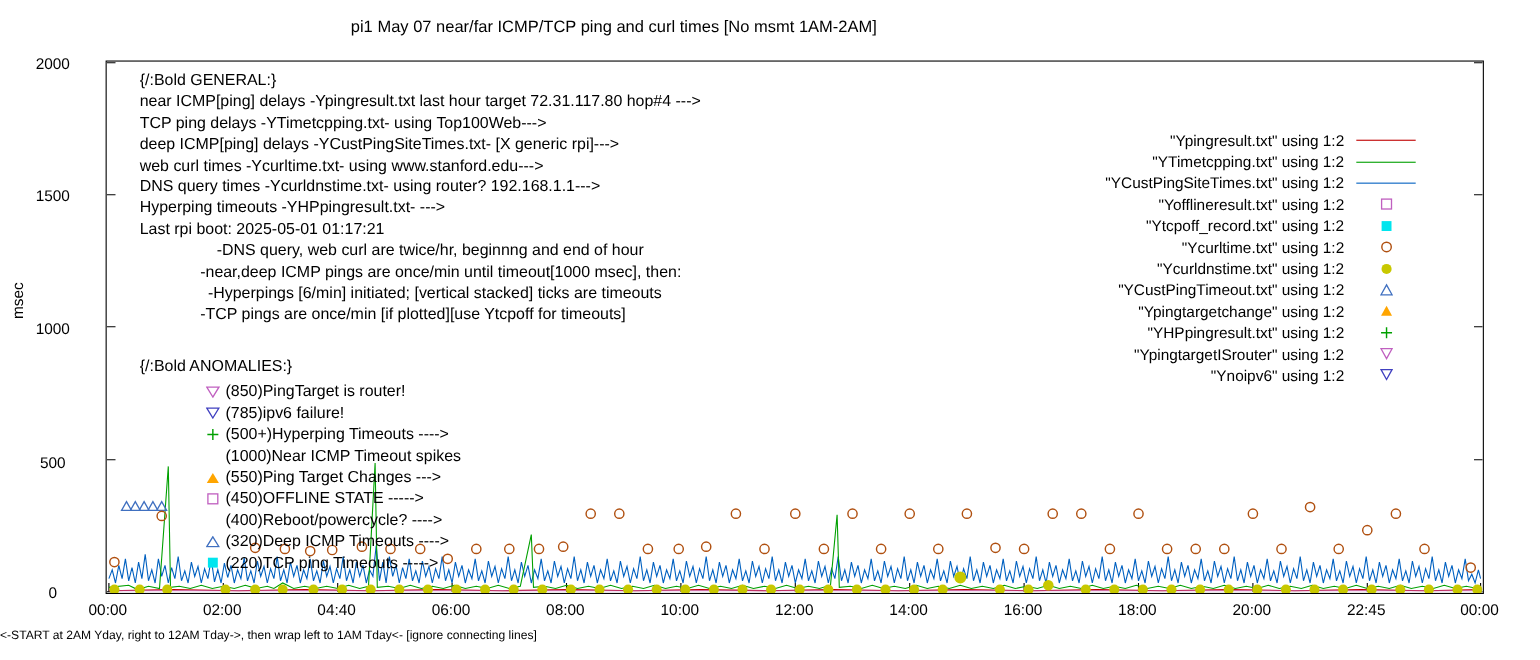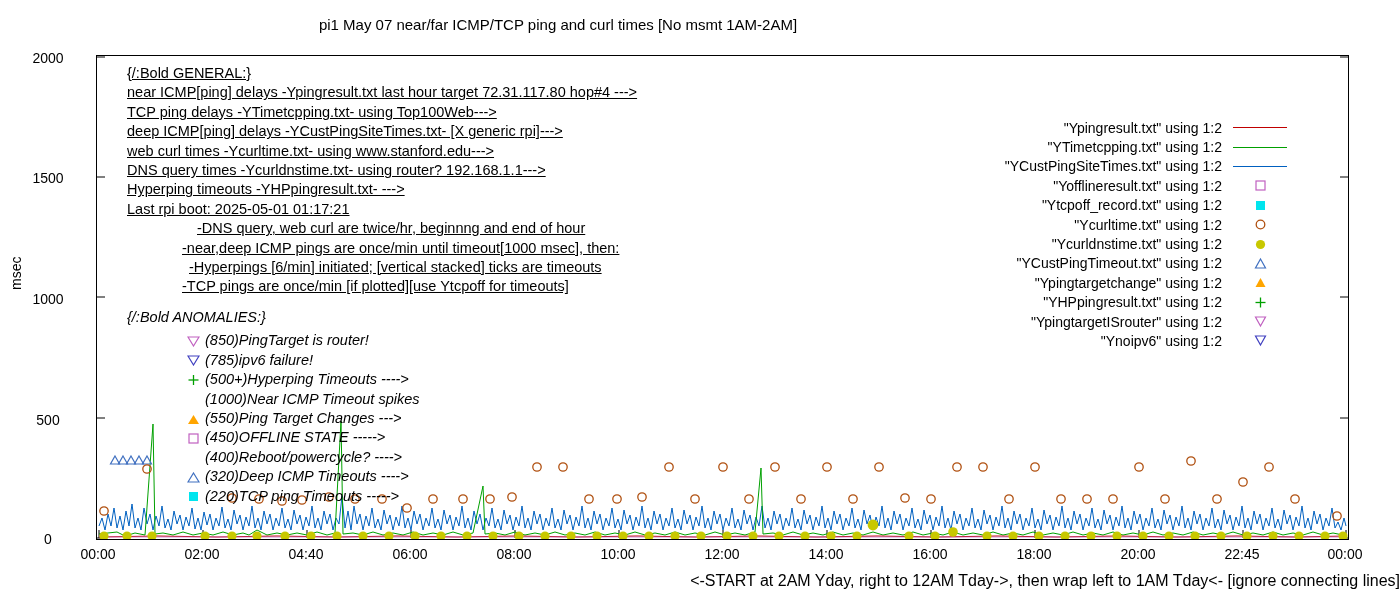--- a/index.html
+++ b/index.html
@@ -63,22 +63,22 @@
     position: absolute;
     font-size: 14px;
     white-space: nowrap;
     transform: translateX(-50%);
   }
   .xlabel {
     position: absolute;
     top: 572px;
     left: 0;
     width: 1400px;
-    text-align: right;
-    font-size: 16px;
+    text-align: left;
+    font-size: 11px;
     white-space: nowrap;
   }
   
   .annot {
     position: absolute;
     font-size: 14.5px;
     white-space: nowrap;
     color: #000;
     line-height: 19.4px;
   }
@@ -336,36 +336,36 @@
         <circle cx="1098" cy="480" r="4.6"></circle>
         <circle cx="1124" cy="480" r="4.6"></circle>
         <circle cx="1150" cy="480" r="4.6"></circle>
         <circle cx="1176" cy="480" r="4.6"></circle>
         <circle cx="1202" cy="480" r="4.6"></circle>
         <circle cx="1228" cy="480" r="4.6"></circle>
         <circle cx="1246" cy="480" r="4.6"></circle>
       </g>
     </svg>
 
-    <div class="annot" style="left:30px; top:8px;text-decoration:underline;">
+    <div class="annot" style="left:30px; top:8px;">
       <div>{/:Bold GENERAL:}</div>
       <div>near ICMP[ping] delays -Ypingresult.txt last hour target 72.31.117.80 hop#4 ---&gt;</div>
       <div>TCP ping delays -YTimetcpping.txt- using Top100Web---&gt;</div>
       <div>deep ICMP[ping] delays -YCustPingSiteTimes.txt- [X generic rpi]---&gt;</div>
       <div>web curl times -Ycurltime.txt- using www.stanford.edu---&gt;</div>
       <div>DNS query times -Ycurldnstime.txt- using router? 192.168.1.1---&gt;</div>
       <div>Hyperping timeouts -YHPpingresult.txt- ---&gt;</div>
       <div>Last rpi boot: 2025-05-01 01:17:21</div>
       <div style="padding-left:70px">-DNS query, web curl are twice/hr, beginnng and end of hour</div>
       <div style="padding-left:55px">-near,deep ICMP pings are once/min until timeout[1000 msec], then:</div>
       <div style="padding-left:62px">-Hyperpings [6/min] initiated; [vertical stacked] ticks are timeouts</div>
       <div style="padding-left:55px">-TCP pings are once/min [if plotted][use Ytcpoff for timeouts]</div>
     </div>
 
-    <div class="annot" style="left:30px; top:252px;font-style:italic;">
+    <div class="annot" style="left:30px; top:268px;">
       <div>{/:Bold ANOMALIES:}</div>
       <div style="height:4px"></div>
       <div style="padding-left:60px">
         <span class="amk">
           <svg width="13" height="11" viewBox="0 0 13 11">
               <polygon points="6.5,10 12,1 1,1" fill="none" stroke="#c060c0" stroke-width="1.2"></polygon>
             </svg>
         </span><span>(850)PingTarget is router!</span>
       </div>
       <div style="padding-left:60px">

